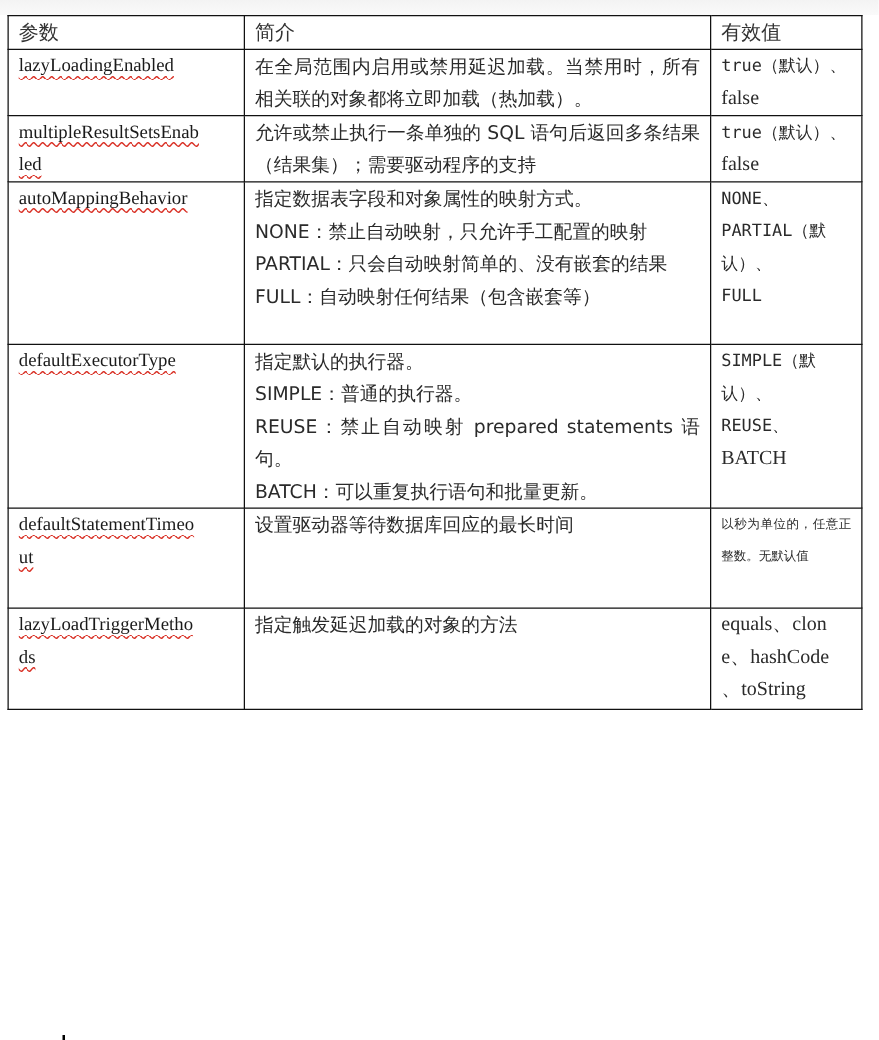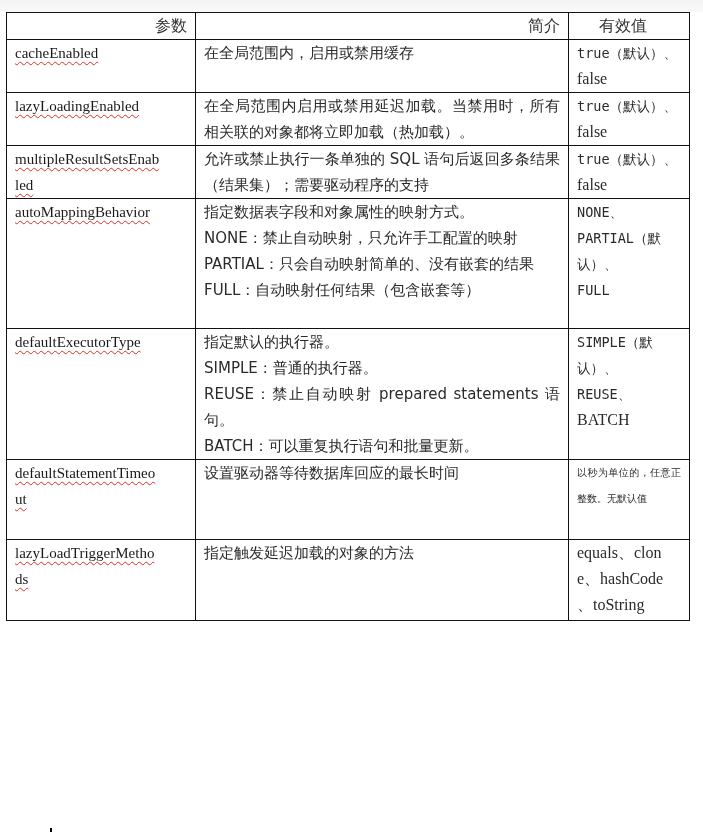--- a/index.html
+++ b/index.html
@@ -40,22 +40,22 @@
       line-height: 26px;
       font-weight: normal;
       word-break: break-all;
     }
     table.doc th {
       height: 25px;
       line-height: 25px;
       font-size: 16px;
       color: #333;
     }
-    table.doc th.h1, table.doc th.h2 { text-align: right; border-radius: 12px; }
-    table.doc th.h3 { text-align: center; padding-right: 20px; }
+    table.doc th.h1, table.doc th.h2 { text-align: left; border-radius: 12px; }
+    table.doc th.h3 { text-align: left; padding-right: 20px; }
     td.param {
       font-family: "Liberation Serif", "DejaVu Serif", serif;
       font-size: 16px;
     }
     .squiggle {
       text-decoration: underline wavy #d93025;
       text-decoration-thickness: 1px;
       text-underline-offset: 3px;
     }
     td.desc {
@@ -116,32 +116,20 @@
   </colgroup>
   <thead>
     <tr class="r-header">
       <th class="h1">参数</th>
       <th class="h2">简介</th>
       <th class="h3">有效值</th>
     </tr>
   </thead>
   <tbody>
 
-    <tr class="r1">
-      <td class="param">
-        <span class="squiggle">cacheEnabled</span>
-      </td>
-      <td class="desc">
-        <span class="line">在全局范围内，启用或禁用缓存</span>
-      </td>
-      <td class="val">
-        <span class="line mono">true（默认）、</span>
-        <span class="line serif">false</span>
-      </td>
-    </tr>
 
     <tr class="r2">
       <td class="param">
         <span class="squiggle">lazyLoadingEnabled</span>
       </td>
       <td class="desc">
         <span class="line">在全局范围内启用或禁用延迟加载。当禁用时，所有相关联的对象都将立即加载（热加载）。</span>
       </td>
       <td class="val">
         <span class="line mono">true（默认）、</span>

